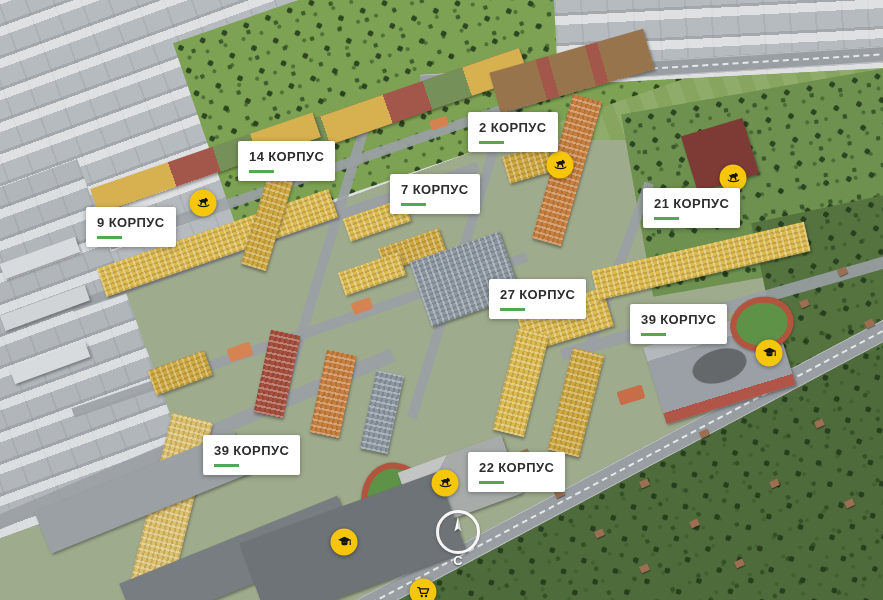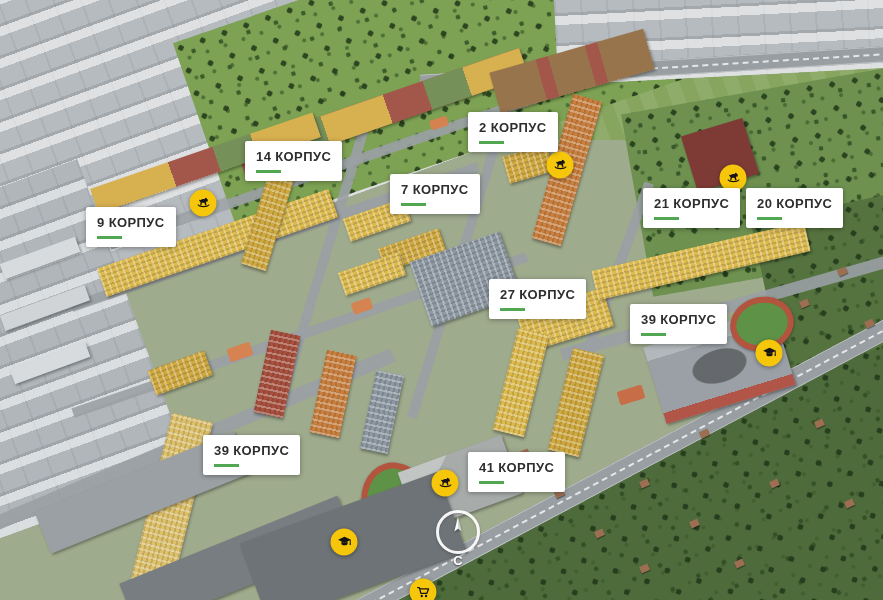--- a/index.html
+++ b/index.html
@@ -148,30 +148,29 @@
   <div class="cottage" style="left:735px;top:560px;"></div>
   <div class="cottage" style="left:770px;top:480px;"></div>
   <div class="cottage" style="left:815px;top:420px;"></div>
   <div class="cottage" style="left:845px;top:500px;"></div>
   <div class="cottage" style="left:800px;top:300px;"></div>
   <div class="cottage" style="left:838px;top:268px;"></div>
   <div class="cottage" style="left:865px;top:320px;"></div>
   <div class="cottage" style="left:640px;top:480px;"></div>
   <div class="cottage" style="left:700px;top:430px;"></div>
 
-  <div class="label" style="left:245px;top:141px;">14 КОРПУС</div>
+  <div class="label" style="left:238px;top:141px;">14 КОРПУС</div>
   <div class="label" style="left:468px;top:112px;">2 КОРПУС</div>
   <div class="label" style="left:390px;top:174px;">7 КОРПУС</div>
   <div class="label" style="left:86px;top:207px;">9 КОРПУС</div>
   <div class="label" style="left:643px;top:188px;">21 КОРПУС</div>
-  <div class="label" style="left:746px;top:188px;">20 КОРПУС</div>
   <div class="label" style="left:489px;top:279px;">27 КОРПУС</div>
   <div class="label" style="left:630px;top:304px;">39 КОРПУС</div>
   <div class="label" style="left:203px;top:435px;">39 КОРПУС</div>
-  <div class="label" style="left:468px;top:452px;">41 КОРПУС</div>
+  <div class="label" style="left:468px;top:452px;">22 КОРПУС</div>
 
   <div class="marker" style="left:203px;top:203px;">
       <svg>
         <use href="#sym-horse"></use>
       </svg>
     </div>
   <div class="marker" style="left:560px;top:165px;">
       <svg>
         <use href="#sym-horse"></use>
       </svg>

